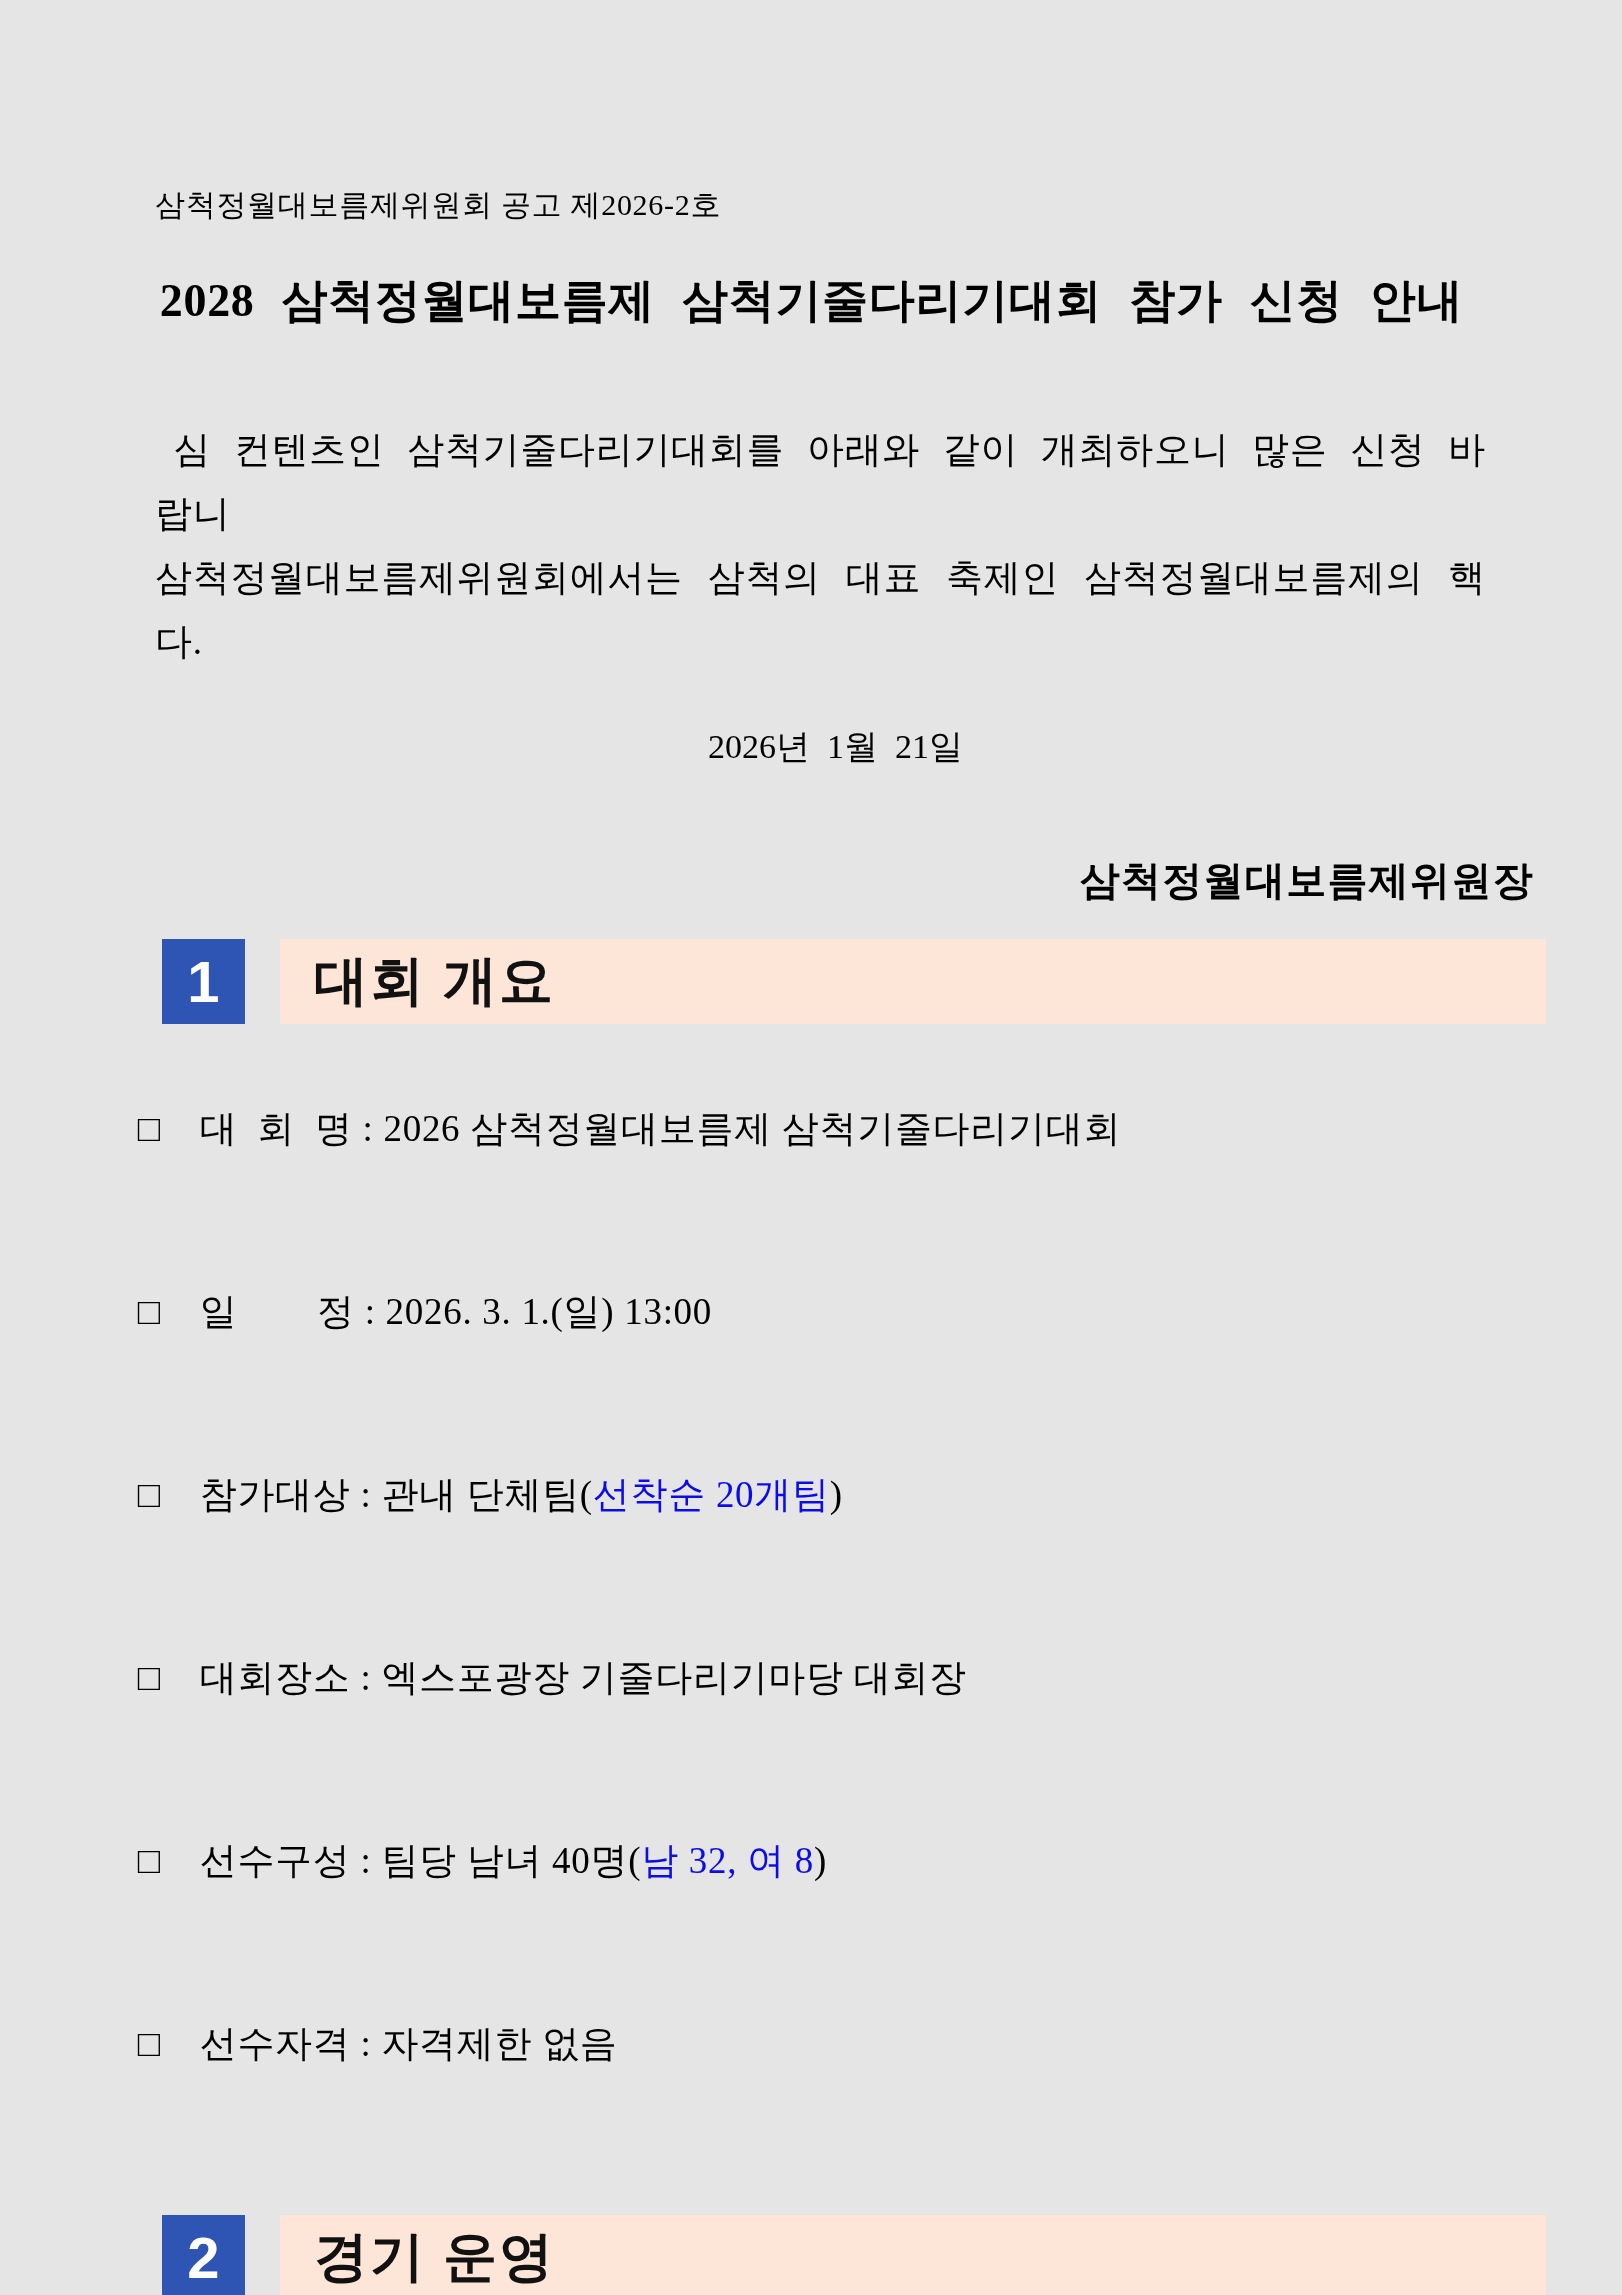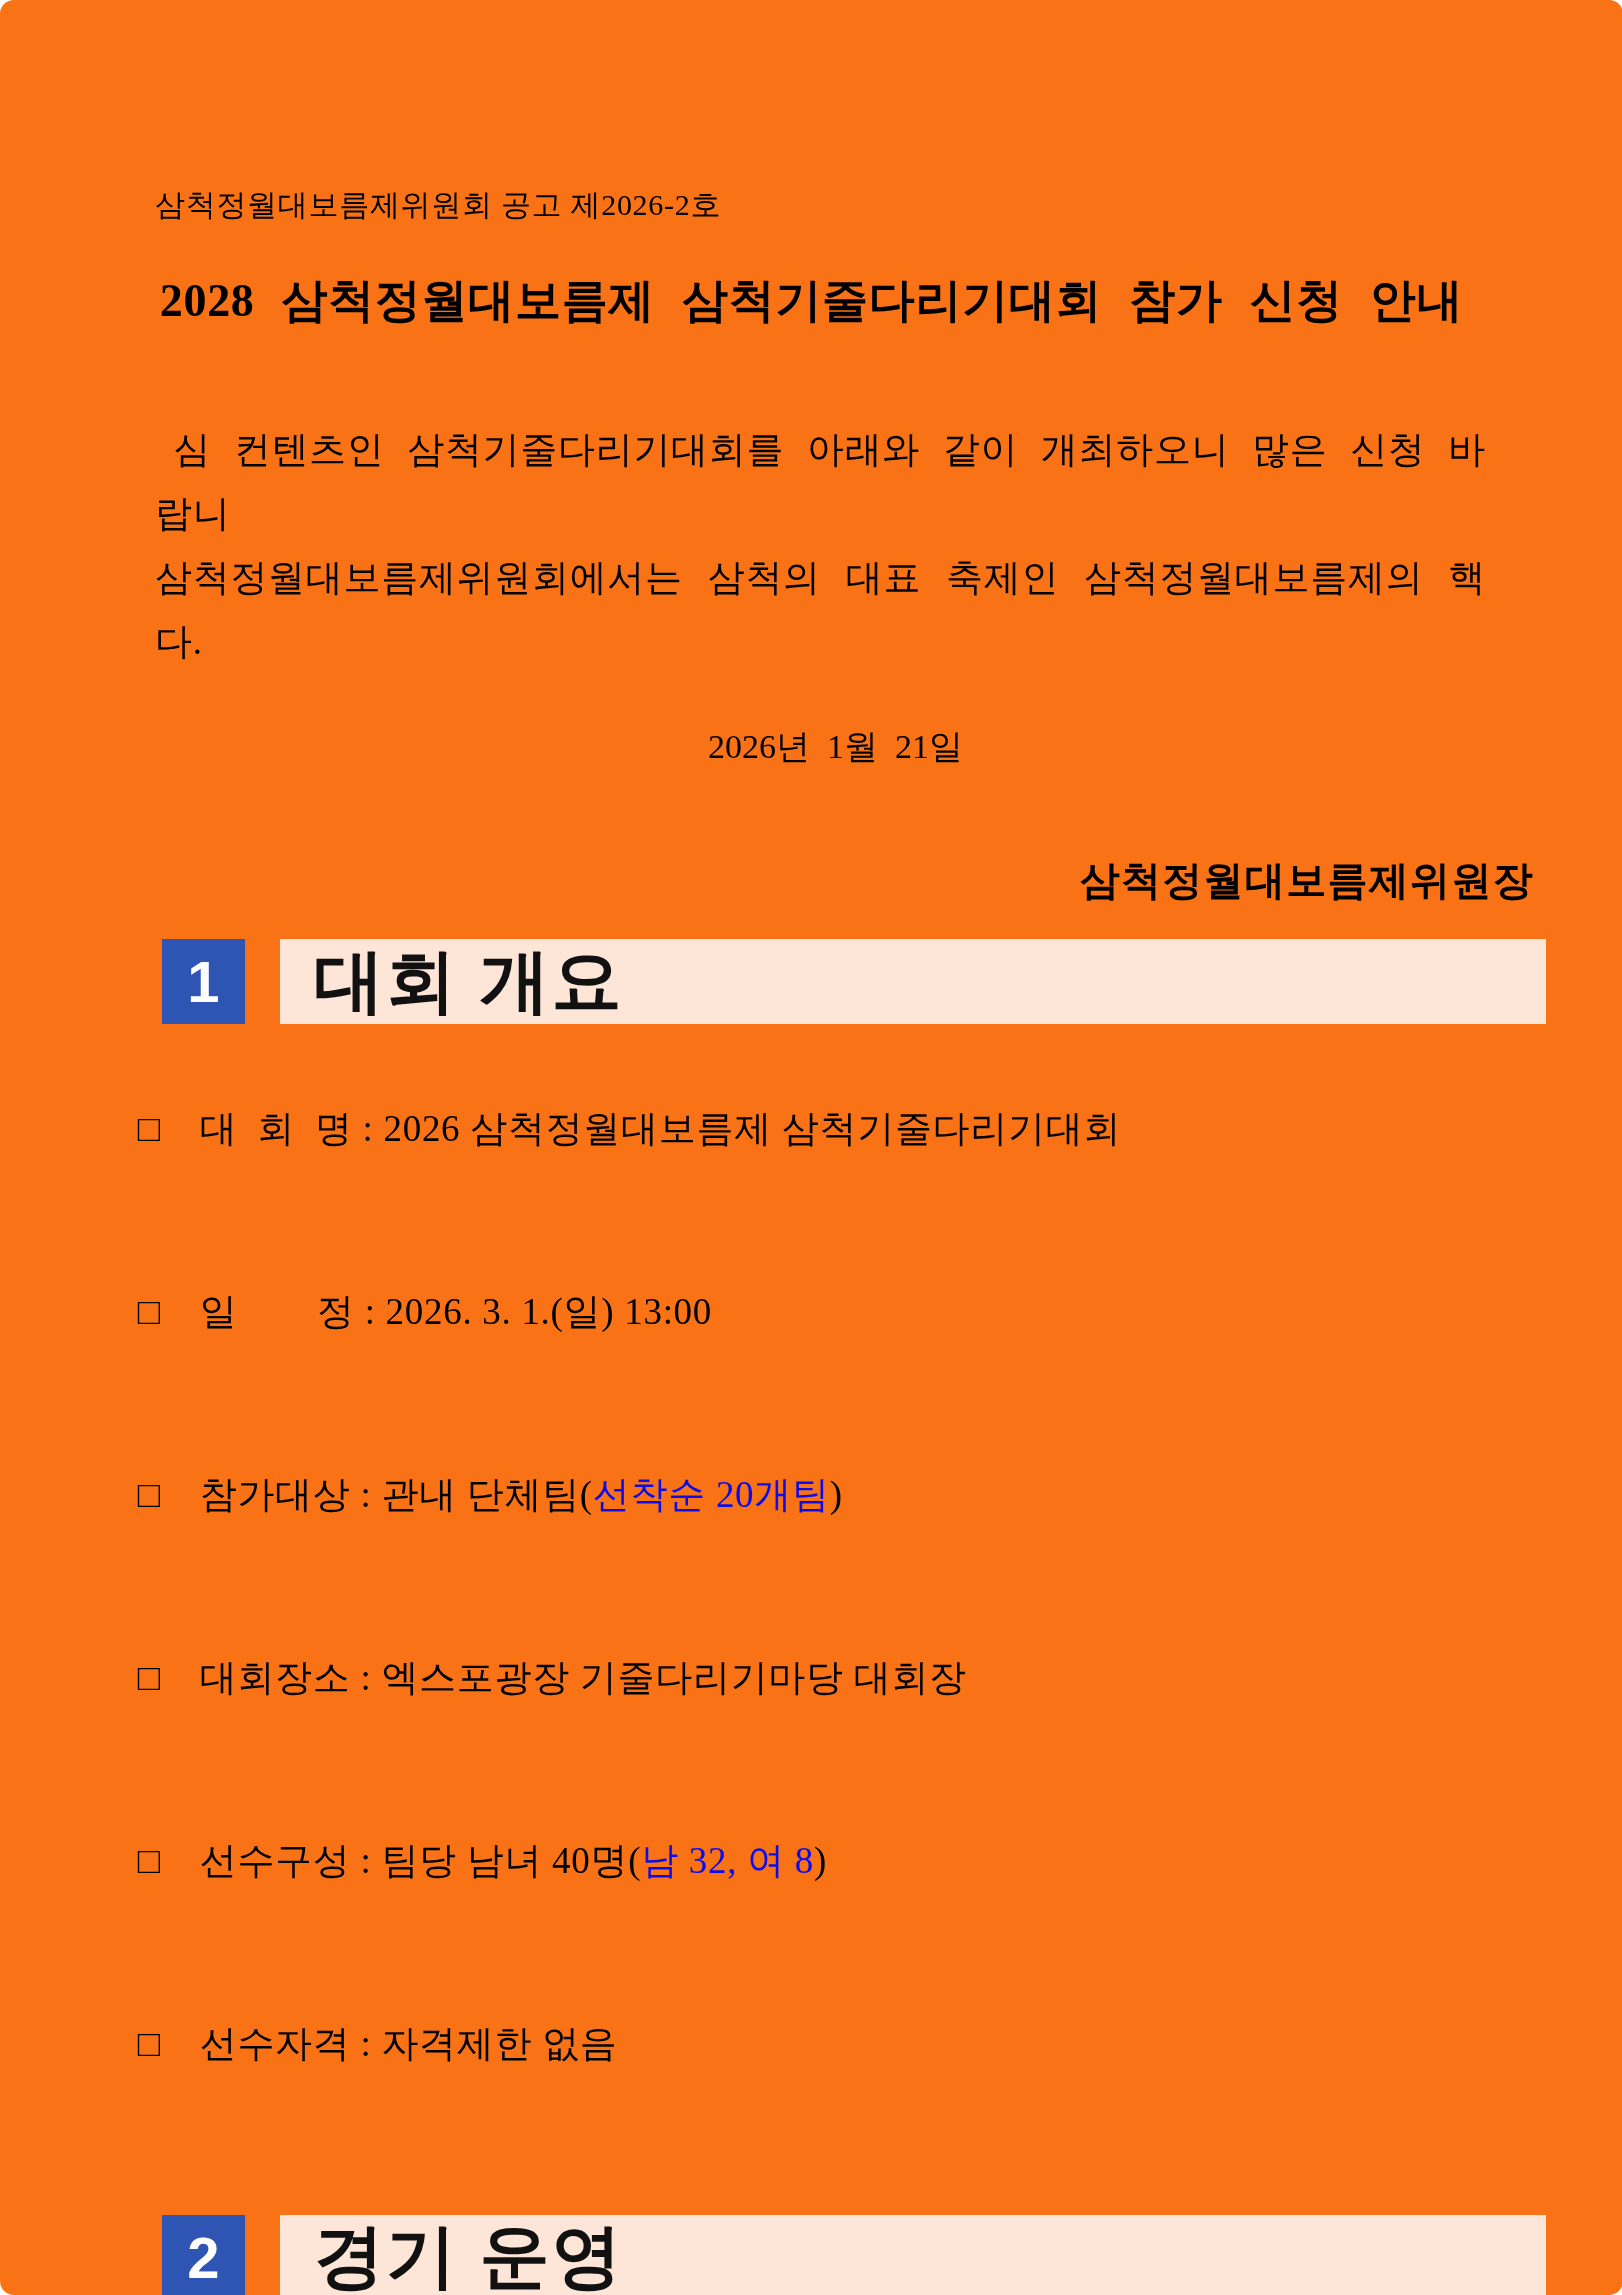--- a/index.html
+++ b/index.html
@@ -1,23 +1,22 @@
 <!DOCTYPE html>
 <html lang="ko" style="--badge-blue: #2e55b4; --header-peach: #fde5d7; --accent-blue: #0b0beb;font-size:10.5px"><head>
 <meta charset="utf-8">
 <style>
   html,body { margin:0; padding:0; background:#ffffff; }
   .page {
     position:relative;
     width:1623px; height:2295px;
-    background:#f97316;
+    background:#e5e5e5;
     font-family:"Liberation Serif","DejaVu Serif",serif;
     color:#000000;
     overflow:hidden;
-    border-radius:14px;
   }
   
   .doc-no {
     margin-top:185px;
     padding-left:155px;
     font-size:30px; line-height:39px;
     letter-spacing:0.7px;
   }
   
   .doc-title {
@@ -72,21 +71,21 @@
   }
   .sec-bar {
     flex:1;
     margin-left:35px;
     background:var(--header-peach,#fde5d7);
     display:flex; align-items:center;
     padding-left:34px;
   }
   .sec-title {
     font-family:"Liberation Sans","DejaVu Sans",sans-serif;
-    font-weight:bold; font-size:70px;
+    font-weight:bold; font-size:54px;
     color:#111111;
     letter-spacing:2px;
   }
   
   .kv-list {
     margin-top:12.4px;
     padding-left:78px; padding-right:137px;
     font-size:37px; line-height:61px;
     letter-spacing:0.7px;
   }

